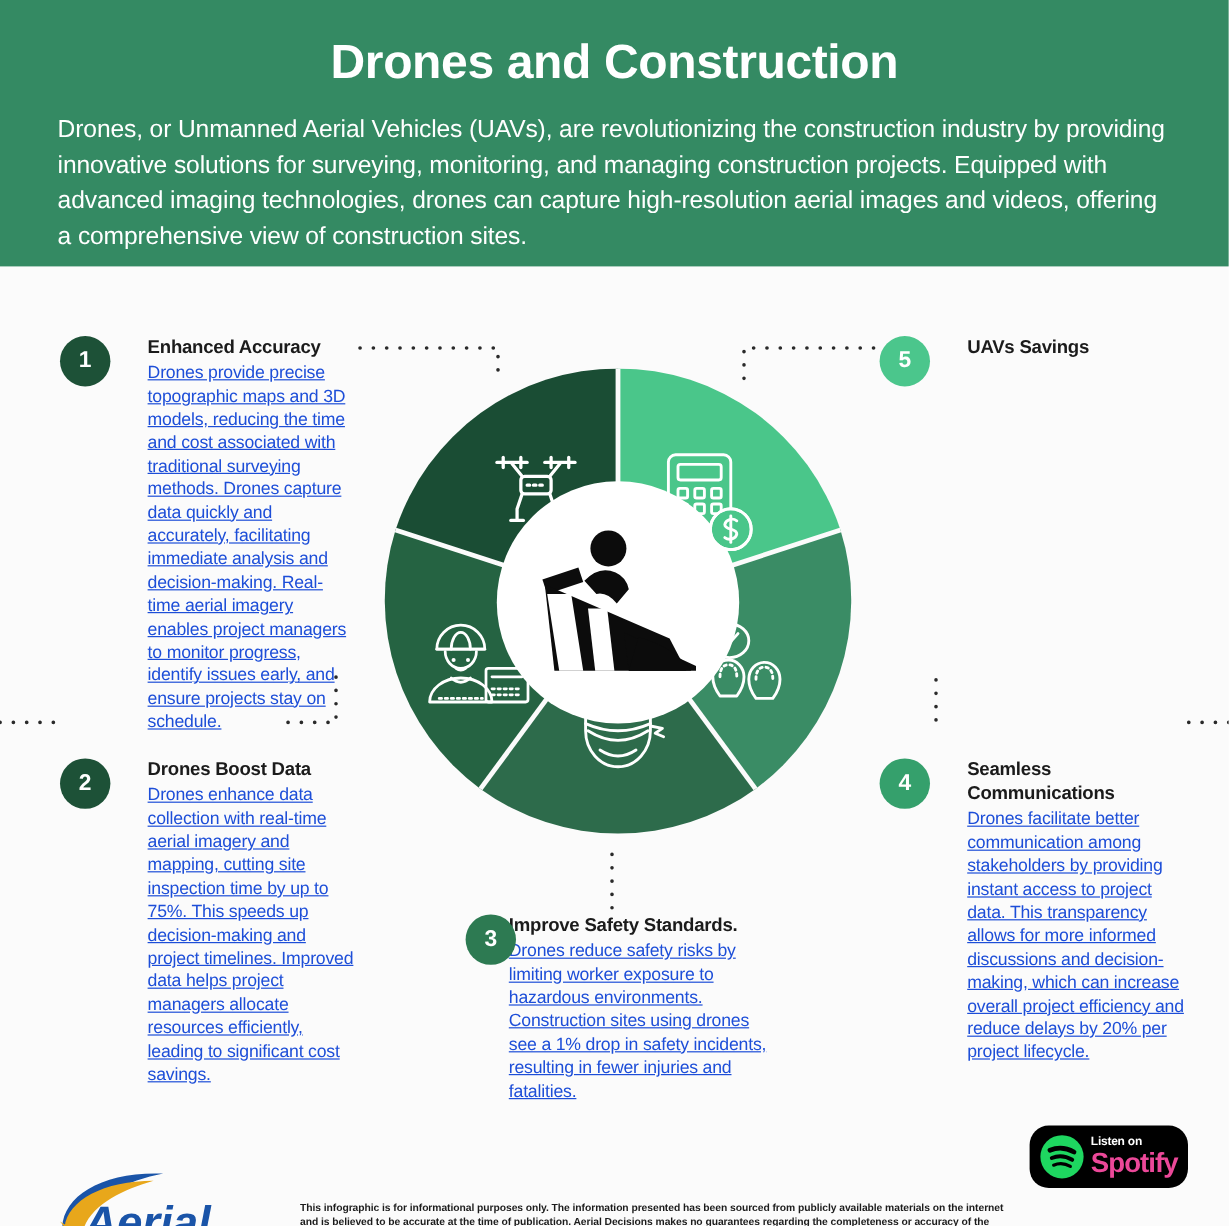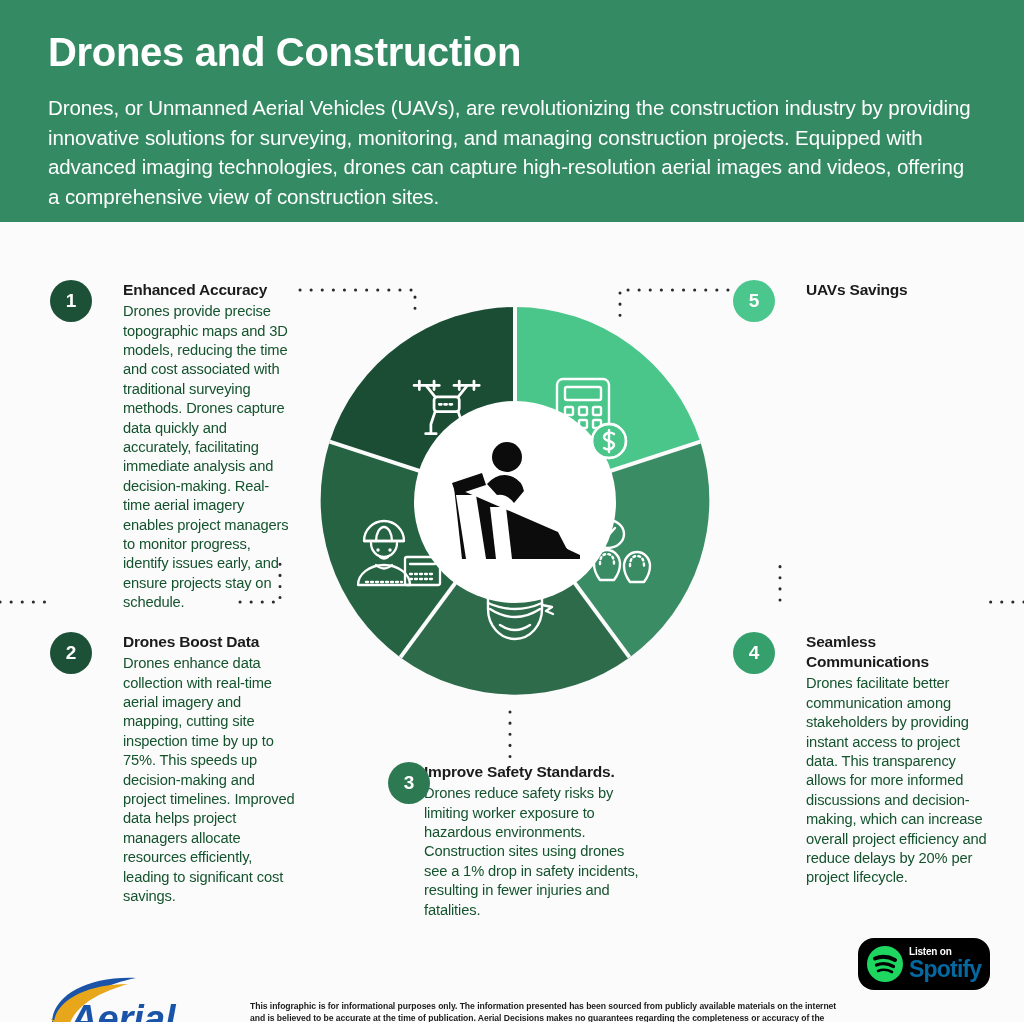--- a/index.html
+++ b/index.html
@@ -14,21 +14,21 @@
 
   
   .header{
     position:absolute;left:0;top:0;width:1024px;height:222px;
     background:#348a63;
     box-sizing:border-box;
     padding:0 48px;
   }
   .header-title{
     margin:0;padding-top:30px;
-    text-align:left;
+    text-align:center;
     color:#ffffff;
     font-size:40px;
     font-weight:bold;
     letter-spacing:-0.3px;
   }
   .header-body{
     margin:0;padding-top:18px;
     color:#ffffff;
     font-size:20.5px;
     line-height:1.45;
@@ -51,23 +51,24 @@
   }
   .item-body{margin-left:73px;}
   .item-title{
     margin:0;
     font-size:15.5px;font-weight:bold;color:#1b1b1b;
     line-height:1.3;
     letter-spacing:-0.2px;
   }
   .item-text{
     margin:2px 0 0 0;
-    font-size:14.7px;color:#14532d;
+    font-size:14.7px;color:#1d4ed8;
     line-height:1.32;
     letter-spacing:-0.15px;
+    text-decoration:underline;
   }
 
   #item1{left:50px;top:58px;width:245px;}
   #item2{left:50px;top:410px;width:245px;}
   #item3{left:388px;top:540px;width:255px;}
   #item3 .item-body{margin-left:36px;}
   #item4{left:733px;top:410px;width:258px;}
   #item5{left:733px;top:58px;width:258px;}
 
   
@@ -91,21 +92,21 @@
     letter-spacing:-0.05px;
   }
   .spotify{
     position:absolute;left:858px;top:938px;width:132px;height:52px;
     background:#000000;border-radius:16px;
     display:flex;align-items:center;
     padding-left:8px;box-sizing:border-box;
   }
   .spotify-text{margin-left:5px;line-height:1;}
   .spotify-listen{display:block;color:#ffffff;font-size:10px;font-weight:bold;letter-spacing:-0.2px;}
-  .spotify-name{display:block;color:#0369a1;font-size:23px;font-weight:bold;letter-spacing:-0.8px;margin-top:1px;}
+  .spotify-name{display:block;color:#ec4899;font-size:23px;font-weight:bold;letter-spacing:-0.8px;margin-top:1px;}
 </style>
 </head>
 <body>
 
 <div class="page">
 
   <div class="header">
     <h1 class="header-title">Drones and Construction</h1>
     <p class="header-body">Drones, or Unmanned Aerial Vehicles (UAVs), are revolutionizing the construction industry by providing innovative solutions for surveying, monitoring, and managing construction projects. Equipped with advanced imaging technologies, drones can capture high-resolution aerial images and videos, offering a comprehensive view of construction sites.</p>
   </div>

